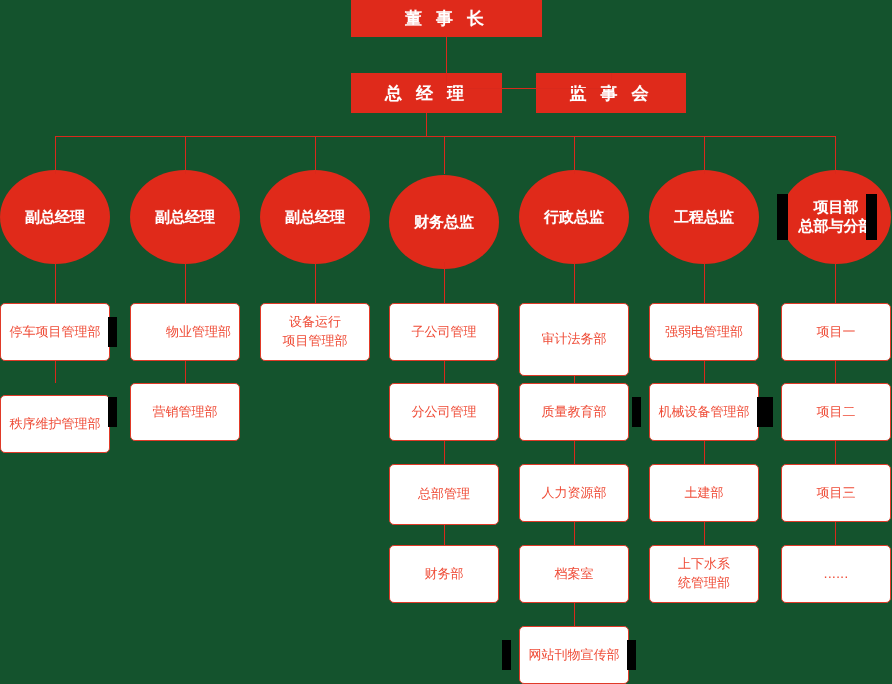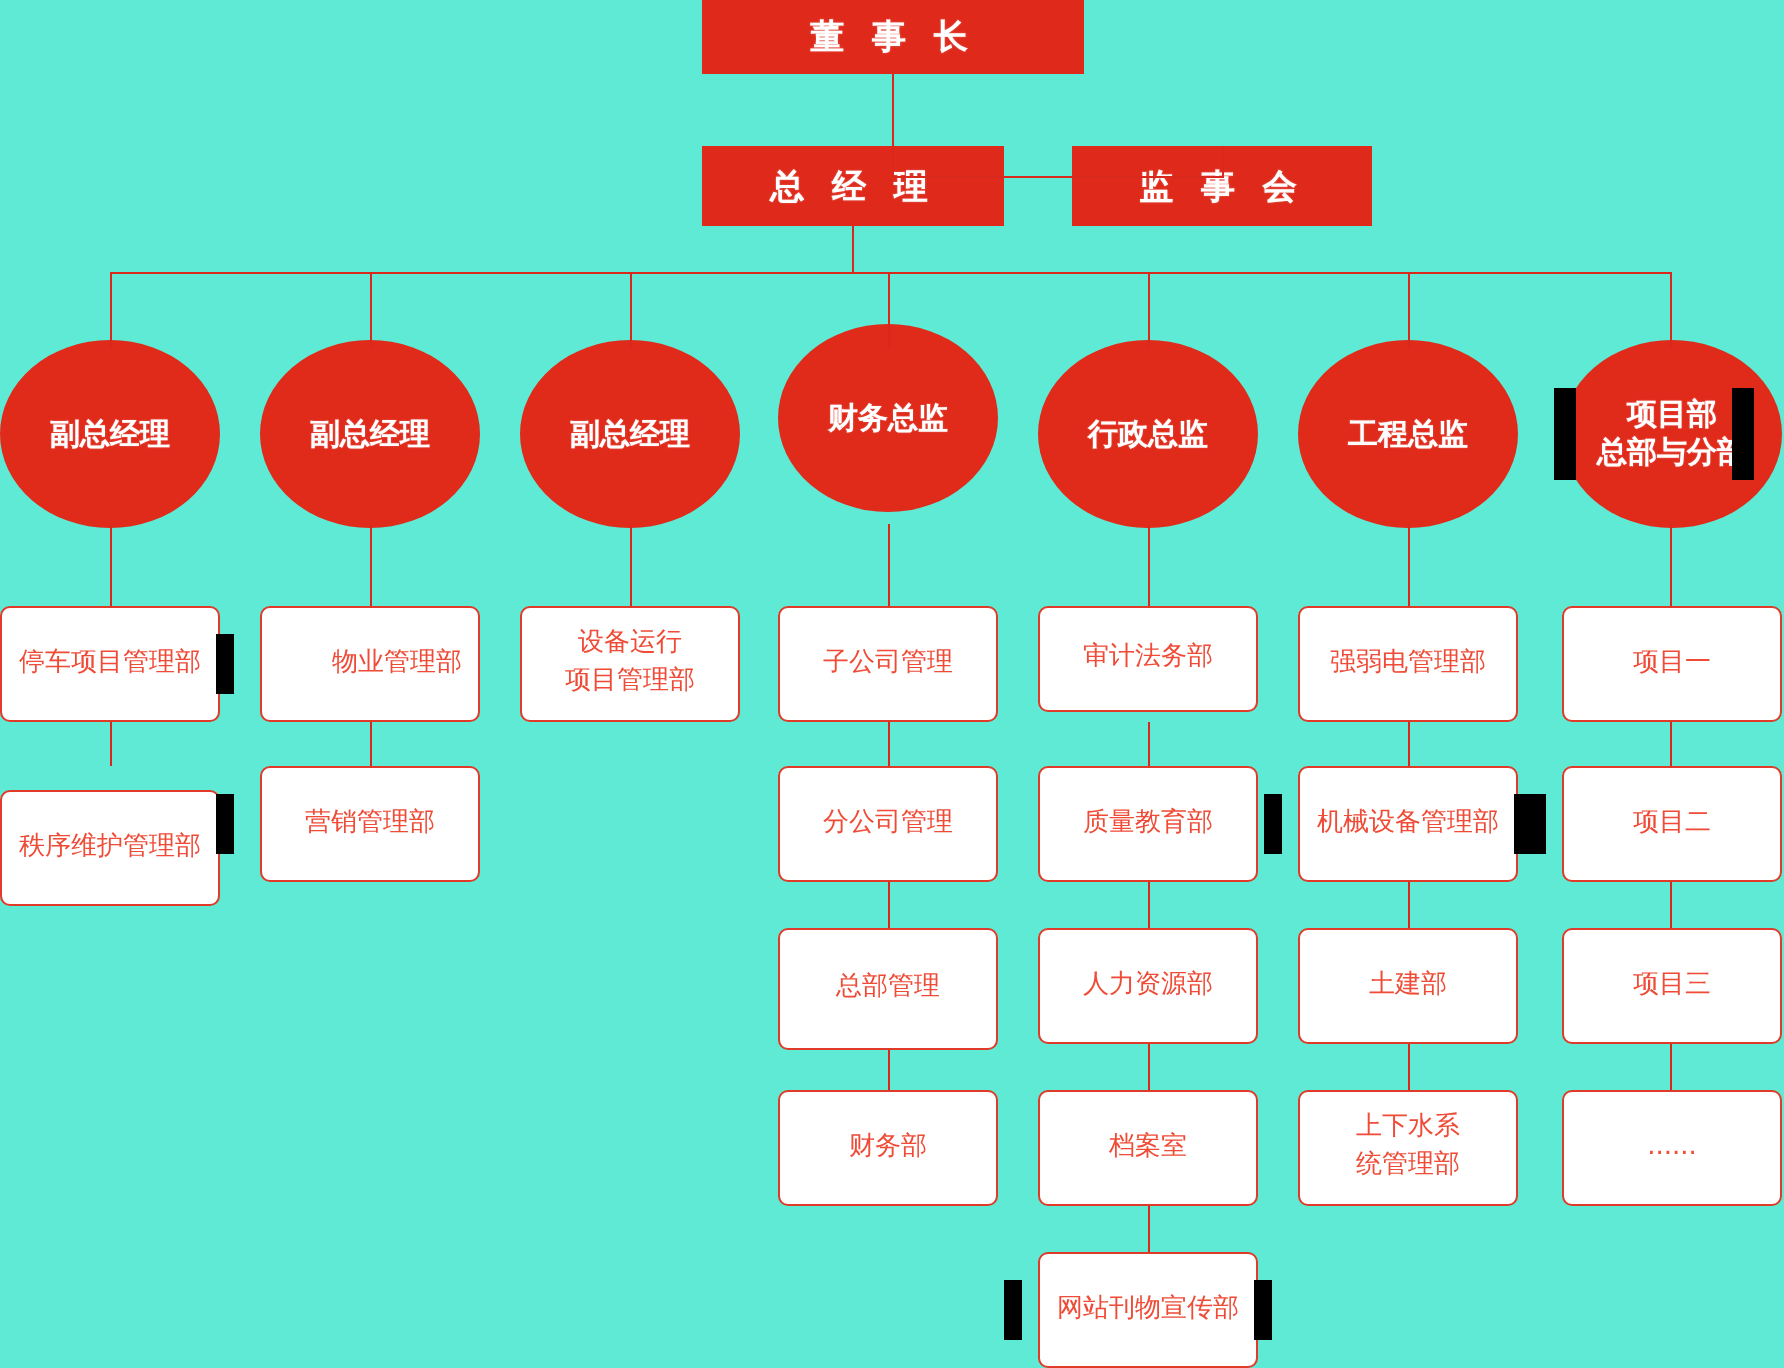--- a/index.html
+++ b/index.html
@@ -8,21 +8,21 @@
     background: #ffffff;
   }
   body {
     font-family: "DejaVu Sans", "Liberation Sans", sans-serif;
   }
   #chart-root {
     position: relative;
     width: 892px;
     height: 684px;
     overflow: hidden;
-    background: #5eead4;
+    background: #14532d;
   }
 
   
   .line {
     position: absolute;
     background: #d9291c;
   }
   .line.v { width: 1px; }
   .line.h { height: 1px; }
 
@@ -112,21 +112,21 @@
 
   <div class="circle" style="left:0px; top:170px; width:110px; height:94px;">
     <span class="ln">副总经理</span>
   </div>
   <div class="circle" style="left:130px; top:170px; width:110px; height:94px;">
     <span class="ln">副总经理</span>
   </div>
   <div class="circle" style="left:260px; top:170px; width:110px; height:94px;">
     <span class="ln">副总经理</span>
   </div>
-  <div class="circle" style="left:389px; top:162px; width:110px; height:94px;">
+  <div class="circle" style="left:389px; top:175px; width:110px; height:94px;">
     <span class="ln">财务总监</span>
   </div>
   <div class="circle" style="left:519px; top:170px; width:110px; height:94px;">
     <span class="ln">行政总监</span>
   </div>
   <div class="circle" style="left:649px; top:170px; width:110px; height:94px;">
     <span class="ln">工程总监</span>
   </div>
   <div class="circle" style="left:781px; top:170px; width:110px; height:94px;">
     <span class="ln">项目部</span>
@@ -187,21 +187,21 @@
     <span class="ln">总部管理</span>
   </div>
   <div class="dept-box" style="left:389px; top:545px; width:110px; height:58px;">
     <span class="ln">财务部</span>
   </div>
 
   <div class="line v" style="left:574px; top:361px; height:22px;"></div>
   <div class="line v" style="left:574px; top:441px; height:23px;"></div>
   <div class="line v" style="left:574px; top:522px; height:23px;"></div>
   <div class="line v" style="left:574px; top:603px; height:23px;"></div>
-  <div class="dept-box" style="left:519px; top:303px; width:110px; height:53px;">
+  <div class="dept-box" style="left:519px; top:303px; width:110px; height:73px;font-family:Liberation Serif, serif;">
     <span class="ln">审计法务部</span>
   </div>
   <div class="dept-box" style="left:519px; top:383px; width:110px; height:58px;">
     <span class="ln">质量教育部</span>
   </div>
   <div class="dept-box" style="left:519px; top:464px; width:110px; height:58px;">
     <span class="ln">人力资源部</span>
   </div>
   <div class="dept-box" style="left:519px; top:545px; width:110px; height:58px;">
     <span class="ln">档案室</span>

